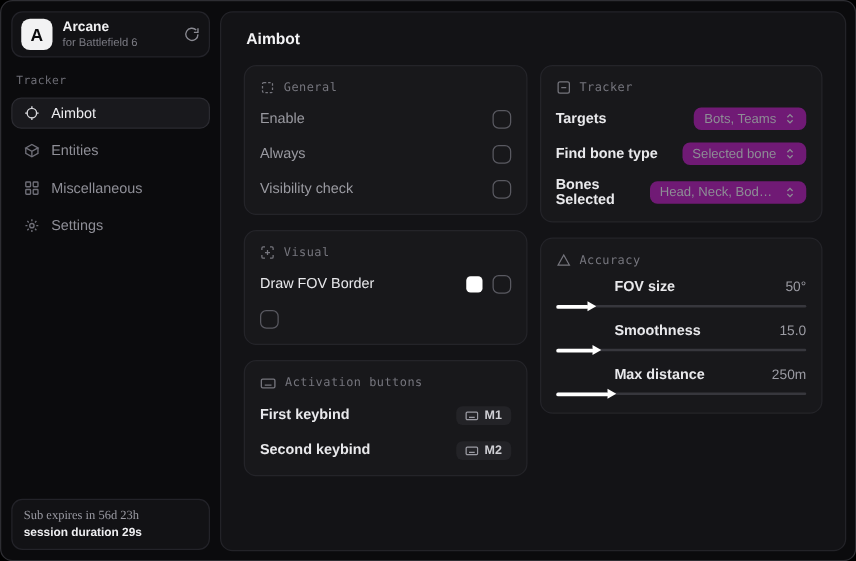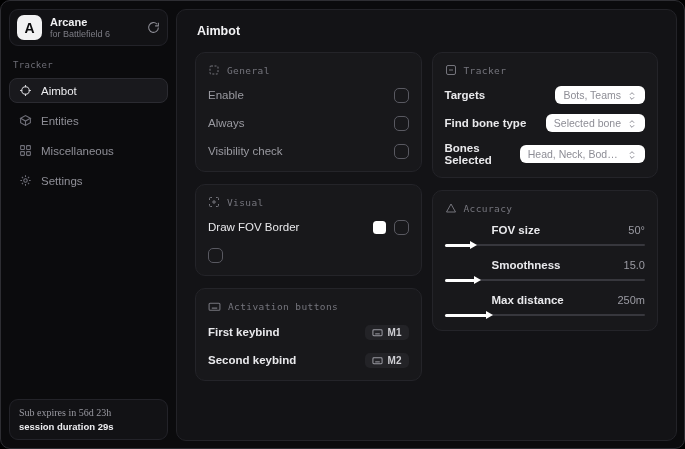--- a/index.html
+++ b/index.html
@@ -48,21 +48,21 @@
   .row-label{font-size:11.5px;color:#9a9aa1;}
   .row-label.bright{color:#e9e9ec;font-weight:bold;}
   .row-label.semibright{color:#e9e9ec;}
   .row-right{display:flex;align-items:center;gap:8px;}
   .checkbox{width:15px;height:15px;border:1.5px solid #595961;border-radius:5px;
     background:transparent;cursor:pointer;}
   .swatch{width:13px;height:13px;border-radius:3.5px;cursor:pointer;}
   .keypill{display:flex;align-items:center;gap:5px;background:#232327;border-radius:5px;
     padding:2px 7px;color:#cfcfd4;font-size:10px;font-weight:bold;cursor:pointer;}
   .keypill .icon{color:#9b9ba3;}
-  .dropdown{display:flex;align-items:flex-end;gap:6px;background:#ffffff;border-radius:6px;
+  .dropdown{display:flex;align-items:center;gap:6px;background:#701a75;border-radius:6px;
     padding:3px 8px;color:#8d8d95;font-size:10.5px;cursor:pointer;white-space:nowrap;
     max-width:150px;overflow:hidden;}
   .dropdown .dd-value{overflow:hidden;text-overflow:ellipsis;}
   .dropdown .icon{color:#8d8d95;flex:0 0 auto;}
   
   .slider-group{margin-top:10px;}
   .slider-head{display:flex;justify-content:space-between;align-items:center;}
   .slider-label{font-size:11.5px;font-weight:bold;color:#e9e9ec;margin-left:47px;}
   .slider-value{font-size:11px;color:#9b9ba3;}
   .slider-track{position:relative;height:8px;margin-top:5px;cursor:pointer;}

